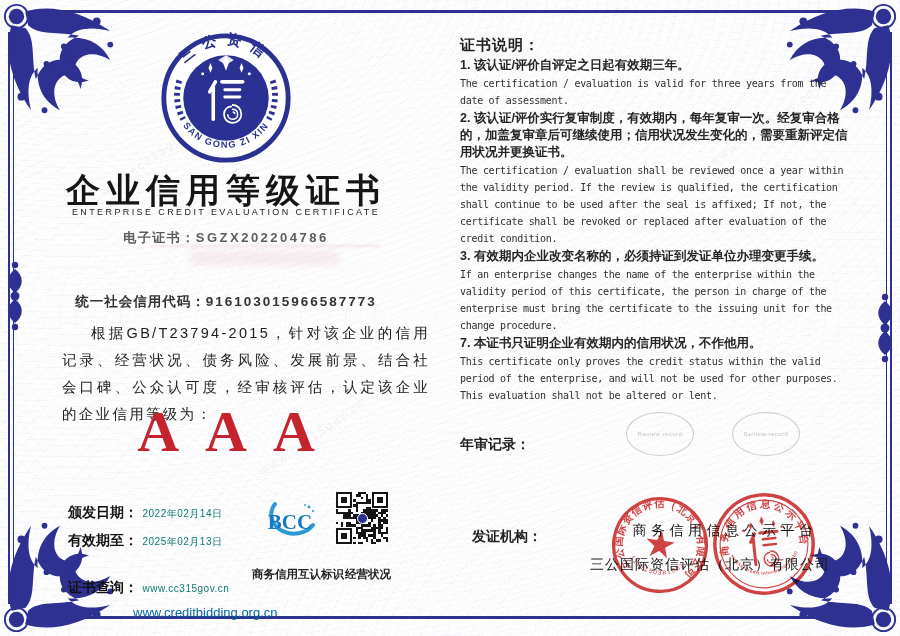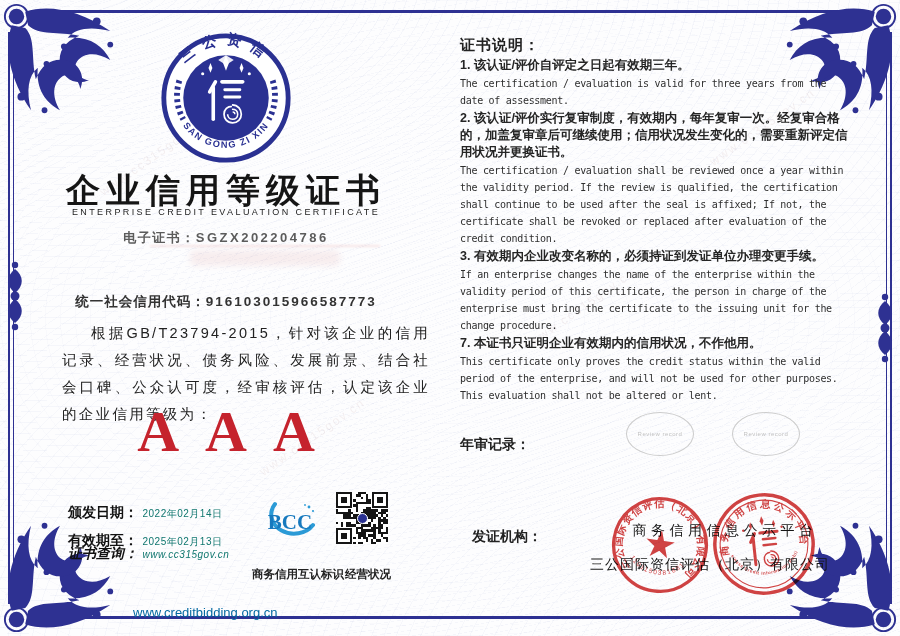--- a/index.html
+++ b/index.html
@@ -50,21 +50,21 @@
     font-size:13.5px; font-weight:bold; color:#333; letter-spacing:1px; }
   .statement { position:absolute; left:62px; top:320px; width:368px;
     font-size:14.5px; line-height:27px; letter-spacing:2.3px; color:#222;
     text-align:justify; text-indent:2em; font-weight:500; }
   .rating { position:absolute; left:38px; top:398px; width:376px; text-align:center;
     font-family:"Liberation Serif","DejaVu Serif",serif; font-weight:bold;
     font-size:58px; color:#c5232d; letter-spacing:26px; text-indent:26px; }
   .meta-row { position:absolute; left:68px; white-space:nowrap; }
   .meta-label { font-size:14px; font-weight:bold; color:#111; }
   .meta-value { font-size:10px; color:#0f766e; letter-spacing:.5px;margin-top:36px; }
-  .r1 { top:503px; } .r2 { top:531px; } .r3 { top:544px;font-style:italic; }
+  .r1 { top:503px; } .r2 { top:531px; } .r3 { top:578px; }
   .url2 { position:absolute; left:133px; top:581px; font-size:13px; color:#0369a1;margin-top:24px; }
   .bcc { position:absolute; left:257px; top:501px; width:64px; height:40px; }
   .qr { position:absolute; left:336px; top:492px; width:52px; height:52px;
     background:#fff; display:grid; grid-template-columns:repeat(21,1fr);
     grid-template-rows:repeat(21,1fr); }
   .qr .qm { background:#151515; }
   .finder { position:absolute; width:16px; height:16px; border:2.5px solid #151515; background:#fff; }
   .finder::after { content:''; position:absolute; inset:3px; background:#151515; }
   .f-tl { left:336px; top:492px; } .f-tr { left:372px; top:492px; } .f-bl { left:336px; top:528px; }
   .qr-center { position:absolute; left:357px; top:513px; width:11px; height:11px;

